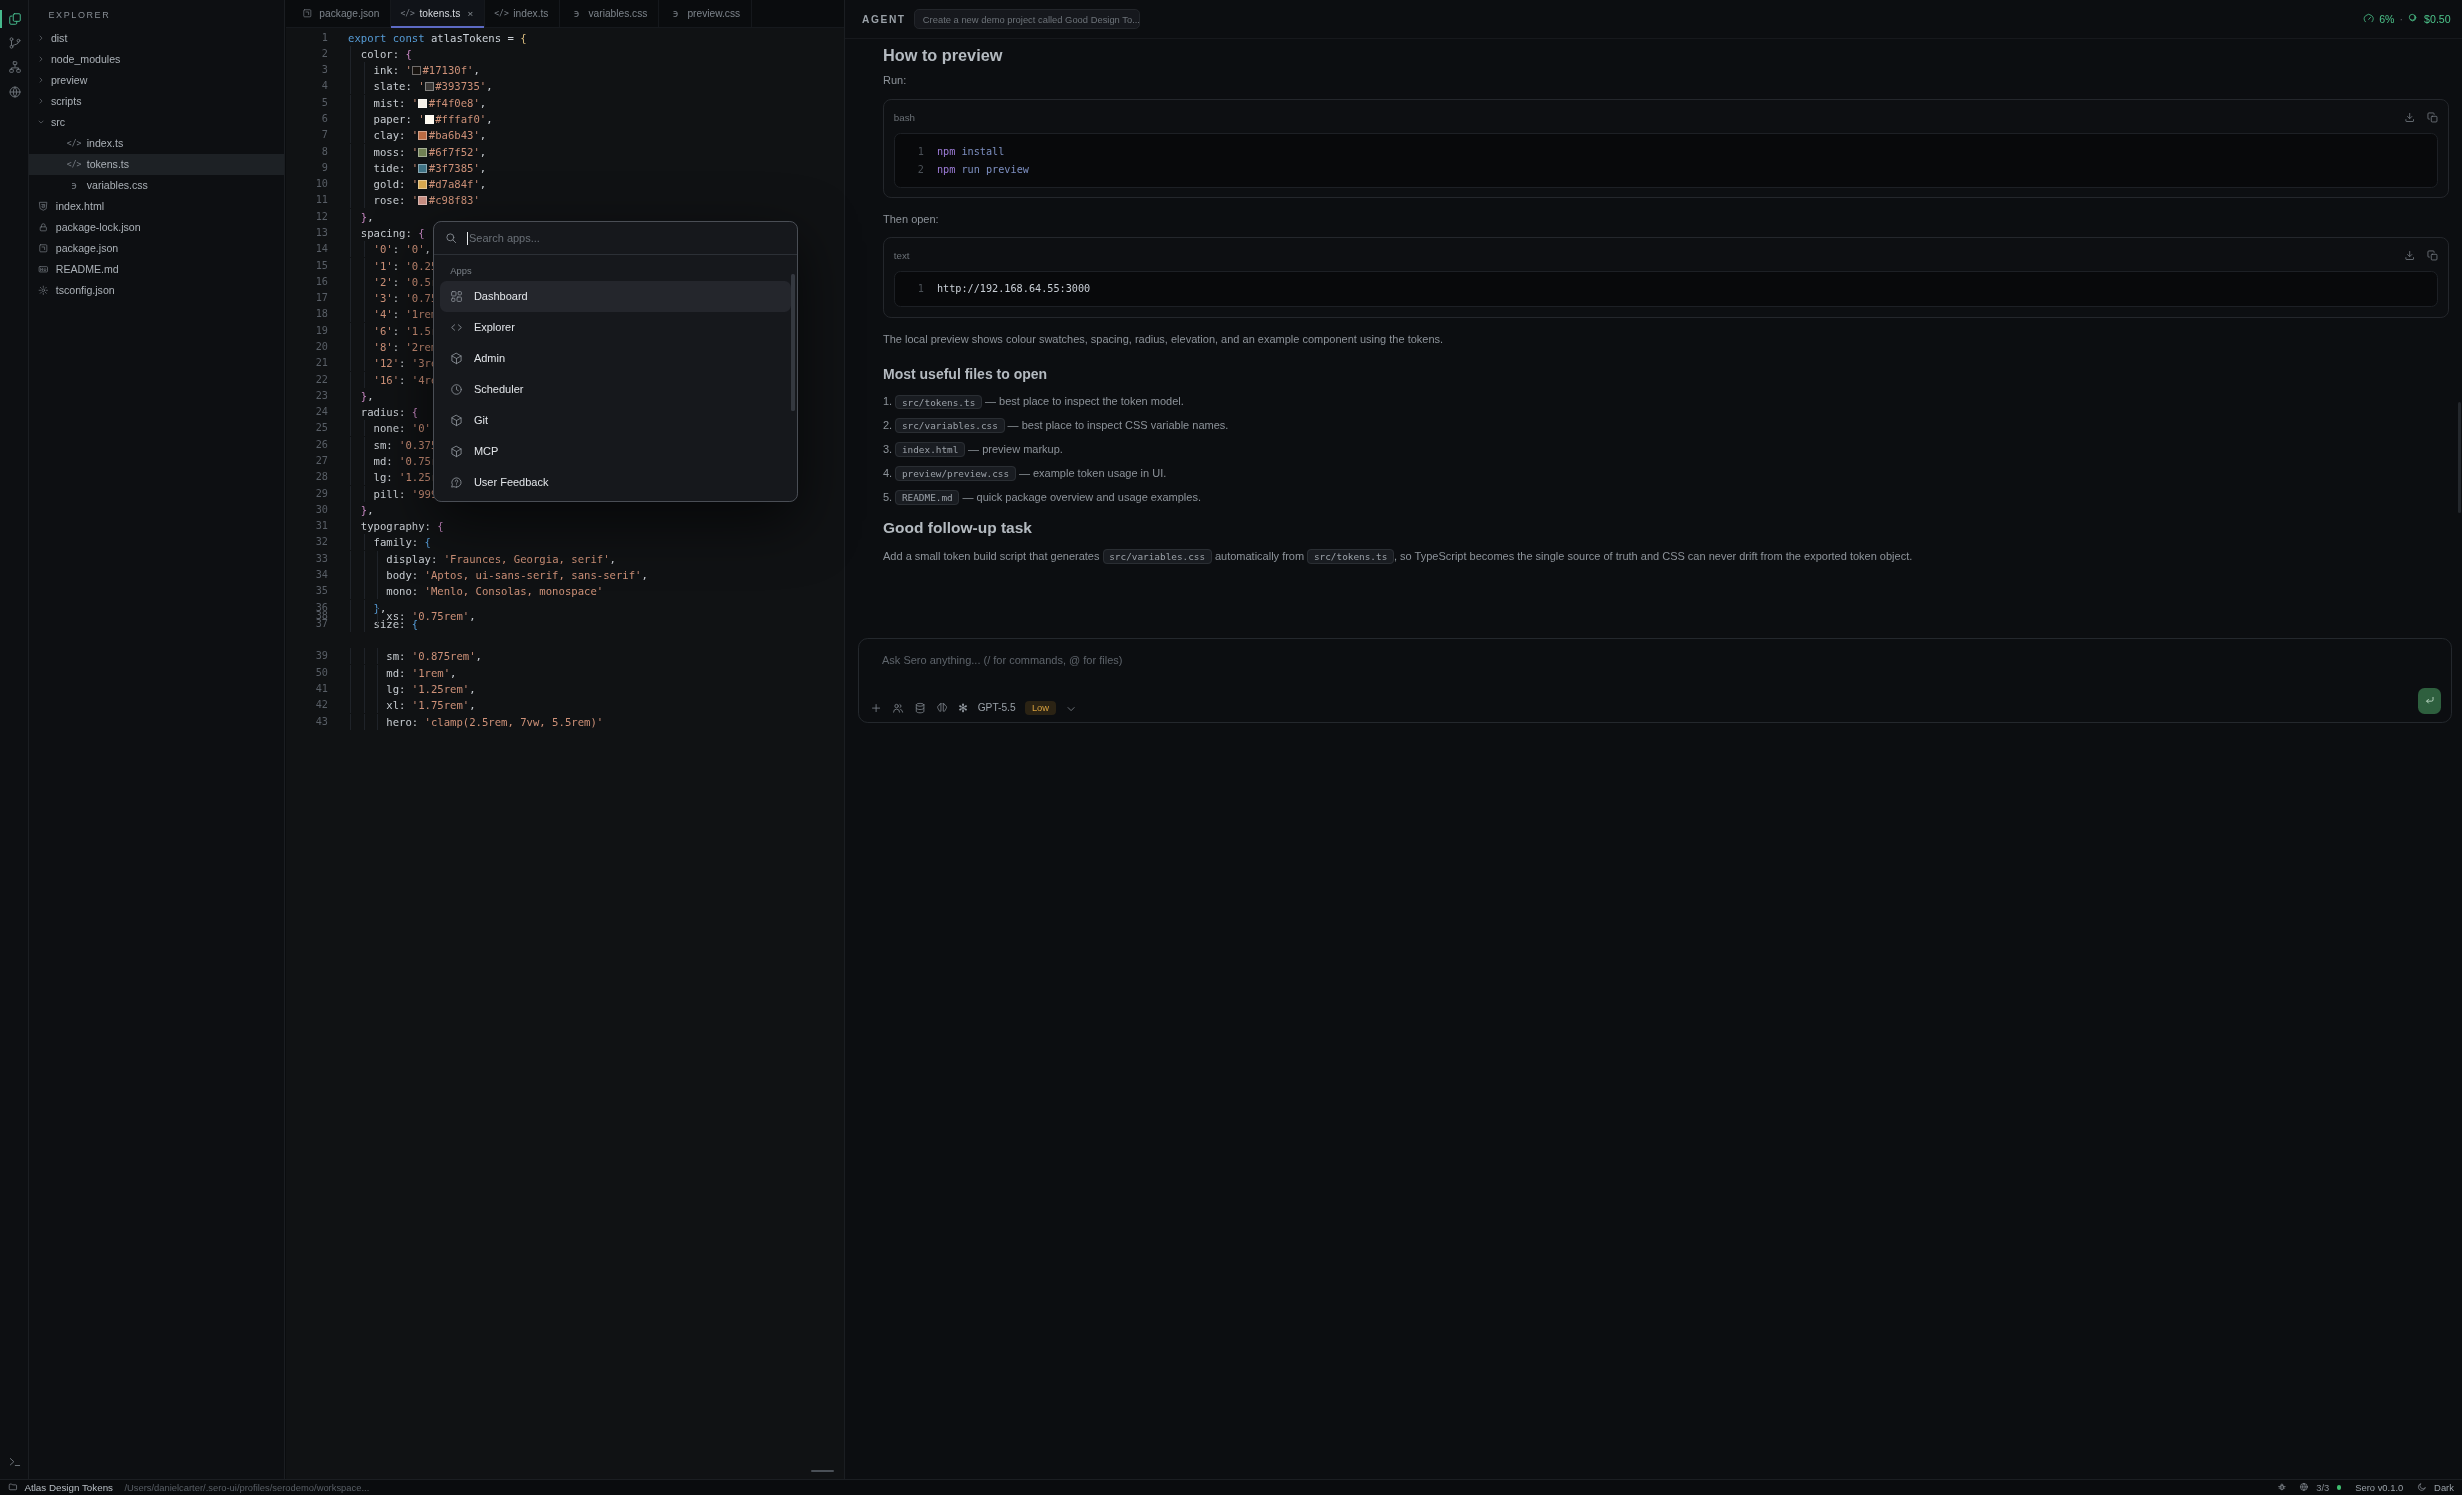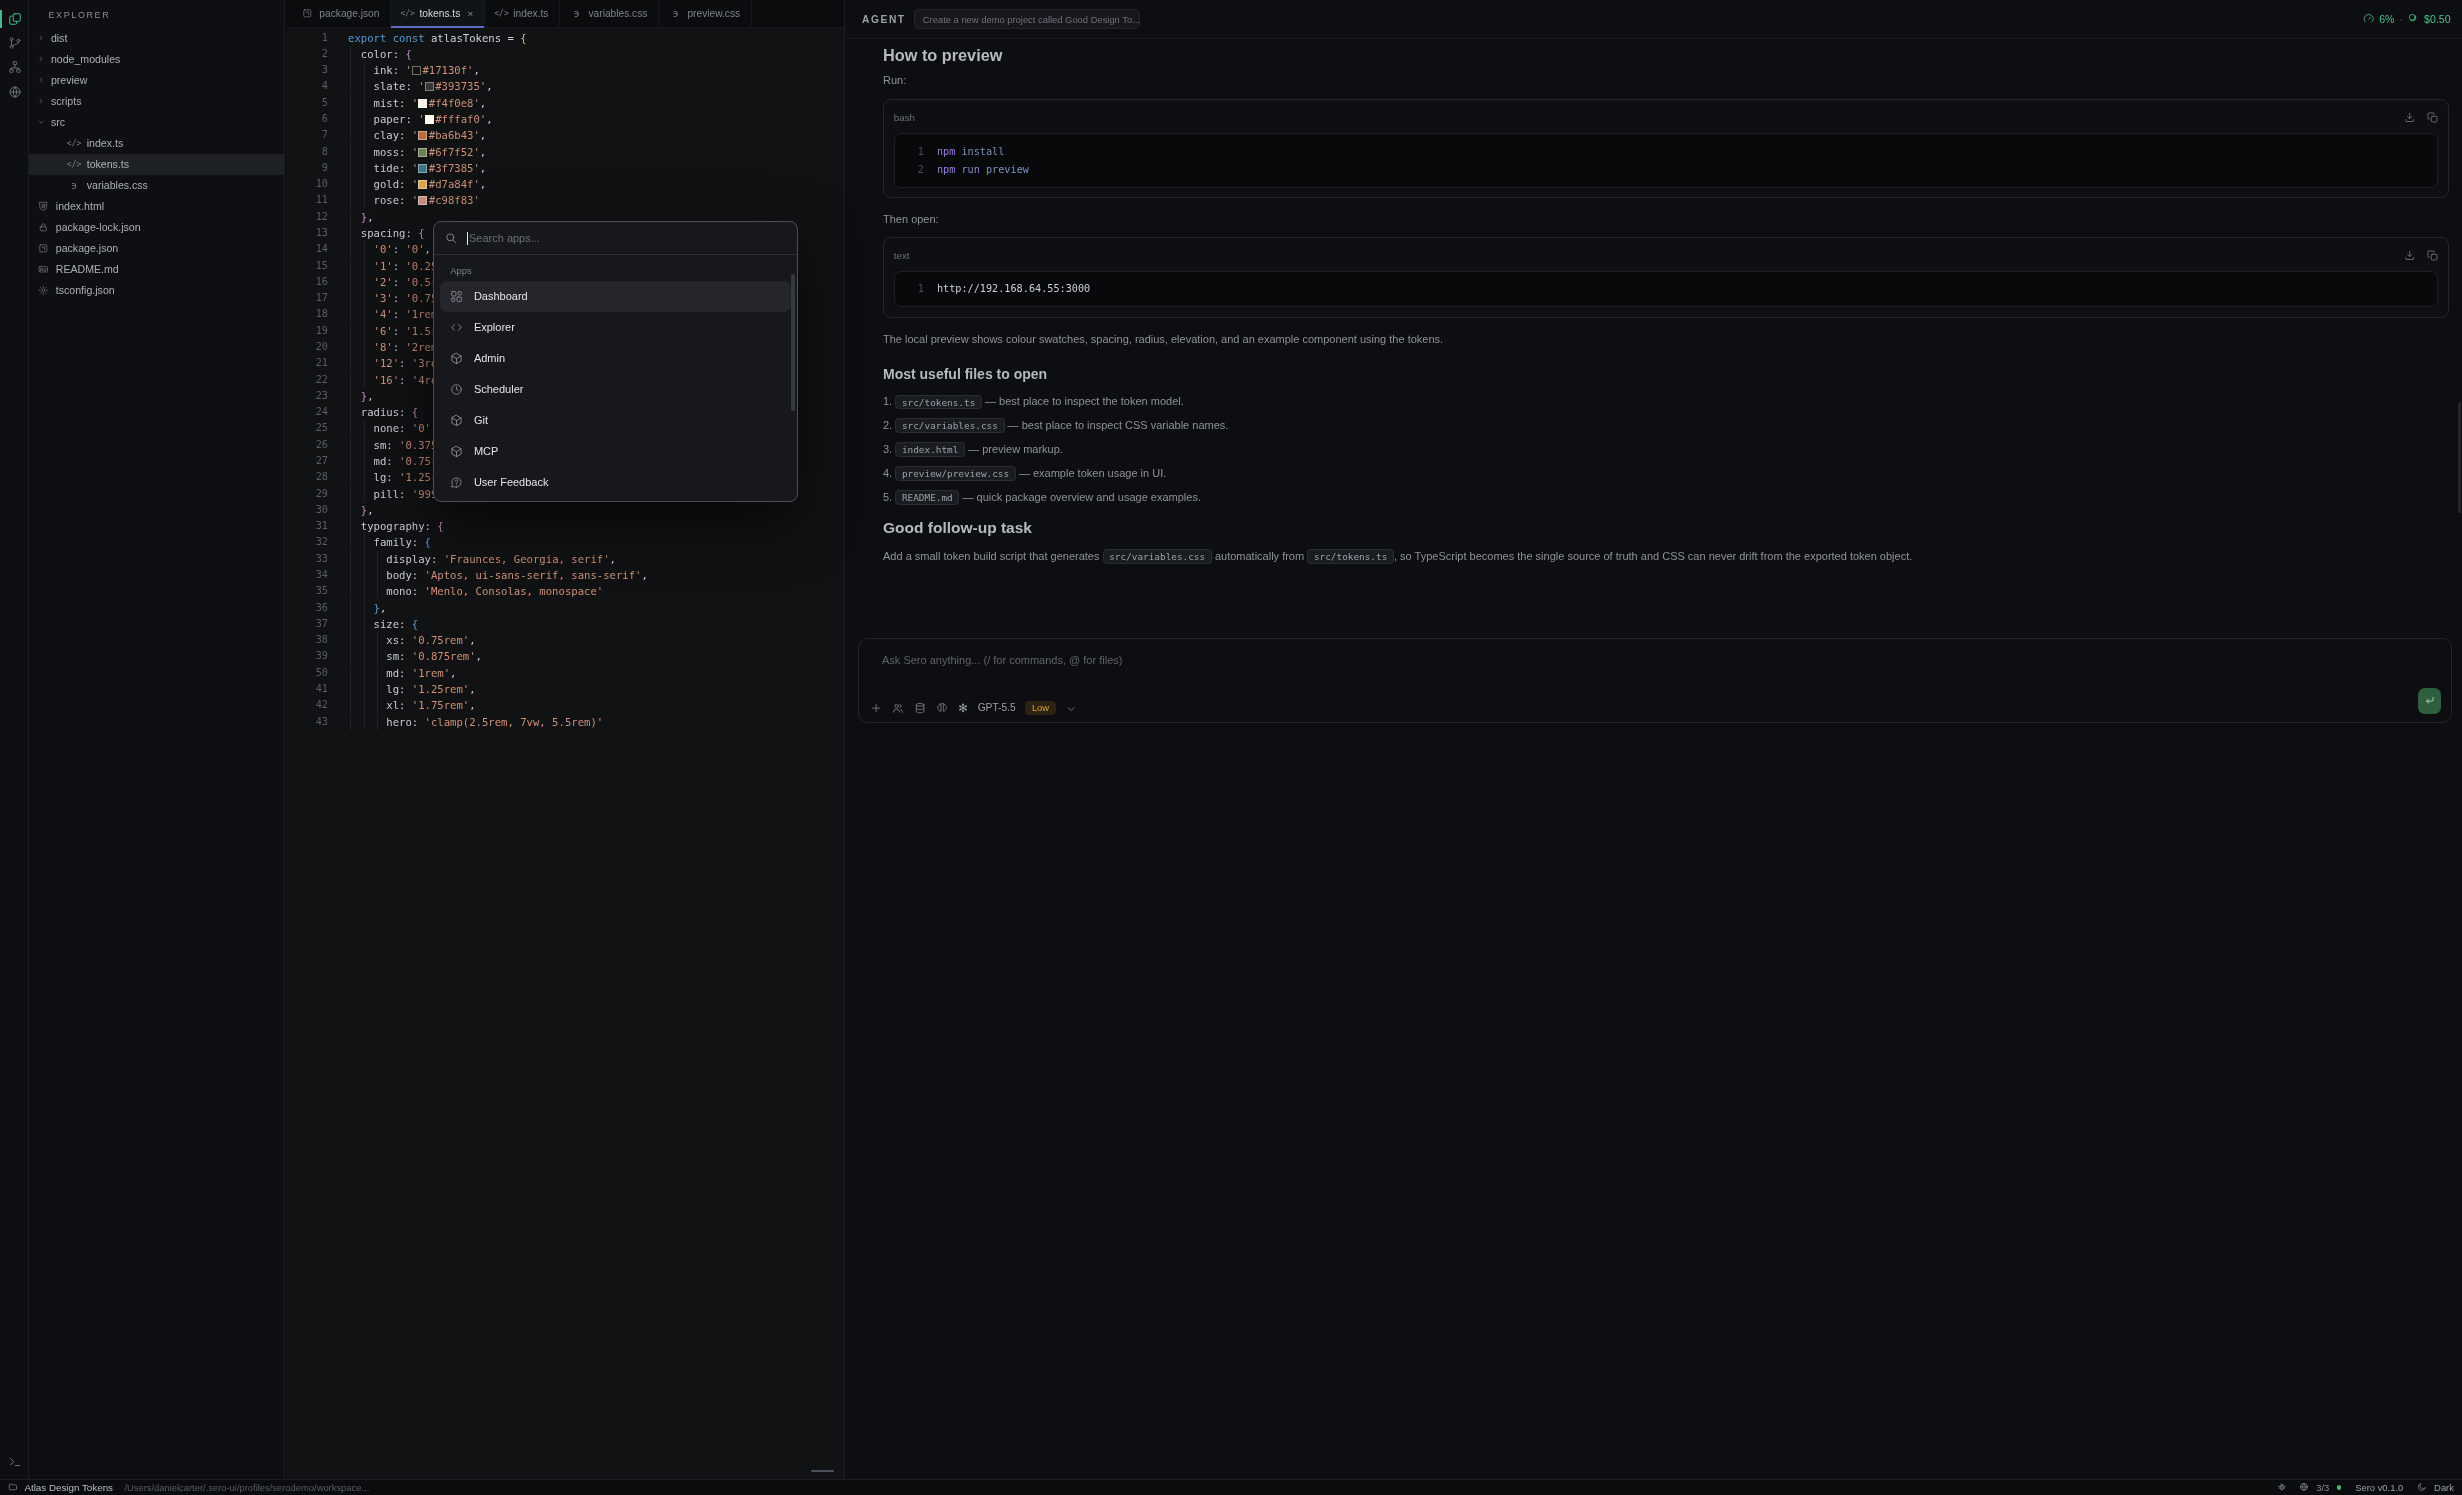--- a/index.html
+++ b/index.html
@@ -321,21 +321,21 @@
       <div class="code-line" style="top:441px"><span class="guide" style="left:64px"></span><span class="guide" style="left:78px"></span><span class="ln">28</span><span class="lc"><span class="pl">    </span><span class="key">lg</span><span class="pl">: </span><span class="str">'1.25rem'</span><span class="pl">,</span></span></div>
       <div class="code-line" style="top:458px"><span class="guide" style="left:64px"></span><span class="guide" style="left:78px"></span><span class="ln">29</span><span class="lc"><span class="pl">    </span><span class="key">pill</span><span class="pl">: </span><span class="str">'999px'</span></span></div>
       <div class="code-line" style="top:474px"><span class="guide" style="left:64px"></span><span class="ln">30</span><span class="lc"><span class="pl">  </span><span class="b1">}</span><span class="pl">,</span></span></div>
       <div class="code-line" style="top:490px"><span class="guide" style="left:64px"></span><span class="ln">31</span><span class="lc"><span class="pl">  </span><span class="key">typography</span><span class="pl">: </span><span class="b1">{</span></span></div>
       <div class="code-line" style="top:506px"><span class="guide" style="left:64px"></span><span class="guide" style="left:78px"></span><span class="ln">32</span><span class="lc"><span class="pl">    </span><span class="key">family</span><span class="pl">: </span><span class="b2">{</span></span></div>
       <div class="code-line" style="top:523px"><span class="guide" style="left:64px"></span><span class="guide" style="left:78px"></span><span class="guide" style="left:91px"></span><span class="ln">33</span><span class="lc"><span class="pl">      </span><span class="key">display</span><span class="pl">: </span><span class="str">'Fraunces, Georgia, serif'</span><span class="pl">,</span></span></div>
       <div class="code-line" style="top:539px"><span class="guide" style="left:64px"></span><span class="guide" style="left:78px"></span><span class="guide" style="left:91px"></span><span class="ln">34</span><span class="lc"><span class="pl">      </span><span class="key">body</span><span class="pl">: </span><span class="str">'Aptos, ui-sans-serif, sans-serif'</span><span class="pl">,</span></span></div>
       <div class="code-line" style="top:555px"><span class="guide" style="left:64px"></span><span class="guide" style="left:78px"></span><span class="guide" style="left:91px"></span><span class="ln">35</span><span class="lc"><span class="pl">      </span><span class="key">mono</span><span class="pl">: </span><span class="str">'Menlo, Consolas, monospace'</span></span></div>
       <div class="code-line" style="top:572px"><span class="guide" style="left:64px"></span><span class="guide" style="left:78px"></span><span class="ln">36</span><span class="lc"><span class="pl">    </span><span class="b2">}</span><span class="pl">,</span></span></div>
       <div class="code-line" style="top:588px"><span class="guide" style="left:64px"></span><span class="guide" style="left:78px"></span><span class="ln">37</span><span class="lc"><span class="pl">    </span><span class="key">size</span><span class="pl">: </span><span class="b2">{</span></span></div>
-      <div class="code-line" style="top:604px"><span class="guide" style="left:64px"></span><span class="guide" style="left:78px"></span><span class="guide" style="left:91px"></span><span class="ln">38</span><span class="lc"><span class="pl">      </span><span class="key">xs</span><span class="pl">: </span><span class="str">'0.75rem'</span><span class="pl">,</span></span></div>
+      <div class="code-line" style="top:580px"><span class="guide" style="left:64px"></span><span class="guide" style="left:78px"></span><span class="guide" style="left:91px"></span><span class="ln">38</span><span class="lc"><span class="pl">      </span><span class="key">xs</span><span class="pl">: </span><span class="str">'0.75rem'</span><span class="pl">,</span></span></div>
       <div class="code-line" style="top:620px"><span class="guide" style="left:64px"></span><span class="guide" style="left:78px"></span><span class="guide" style="left:91px"></span><span class="ln">39</span><span class="lc"><span class="pl">      </span><span class="key">sm</span><span class="pl">: </span><span class="str">'0.875rem'</span><span class="pl">,</span></span></div>
       <div class="code-line" style="top:637px"><span class="guide" style="left:64px"></span><span class="guide" style="left:78px"></span><span class="guide" style="left:91px"></span><span class="ln">50</span><span class="lc"><span class="pl">      </span><span class="key">md</span><span class="pl">: </span><span class="str">'1rem'</span><span class="pl">,</span></span></div>
       <div class="code-line" style="top:653px"><span class="guide" style="left:64px"></span><span class="guide" style="left:78px"></span><span class="guide" style="left:91px"></span><span class="ln">41</span><span class="lc"><span class="pl">      </span><span class="key">lg</span><span class="pl">: </span><span class="str">'1.25rem'</span><span class="pl">,</span></span></div>
       <div class="code-line" style="top:669px"><span class="guide" style="left:64px"></span><span class="guide" style="left:78px"></span><span class="guide" style="left:91px"></span><span class="ln">42</span><span class="lc"><span class="pl">      </span><span class="key">xl</span><span class="pl">: </span><span class="str">'1.75rem'</span><span class="pl">,</span></span></div>
       <div class="code-line" style="top:686px"><span class="guide" style="left:64px"></span><span class="guide" style="left:78px"></span><span class="guide" style="left:91px"></span><span class="ln">43</span><span class="lc"><span class="pl">      </span><span class="key">hero</span><span class="pl">: </span><span class="str">'clamp(2.5rem, 7vw, 5.5rem)'</span></span></div>
     </div>
   <div id="hscroll-thumb"></div>
 </div>
 
 <div id="dialog">

